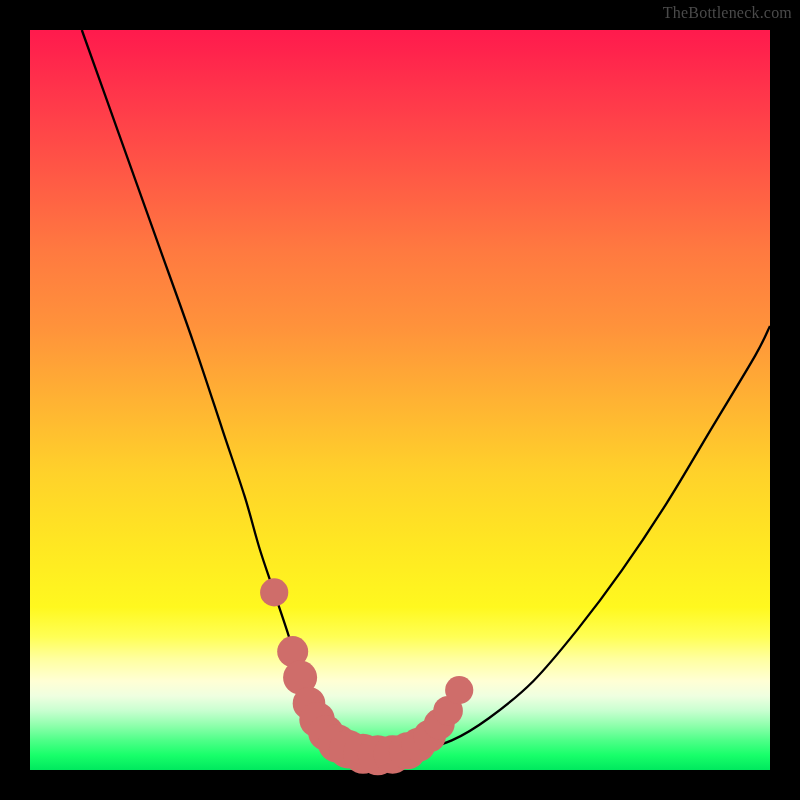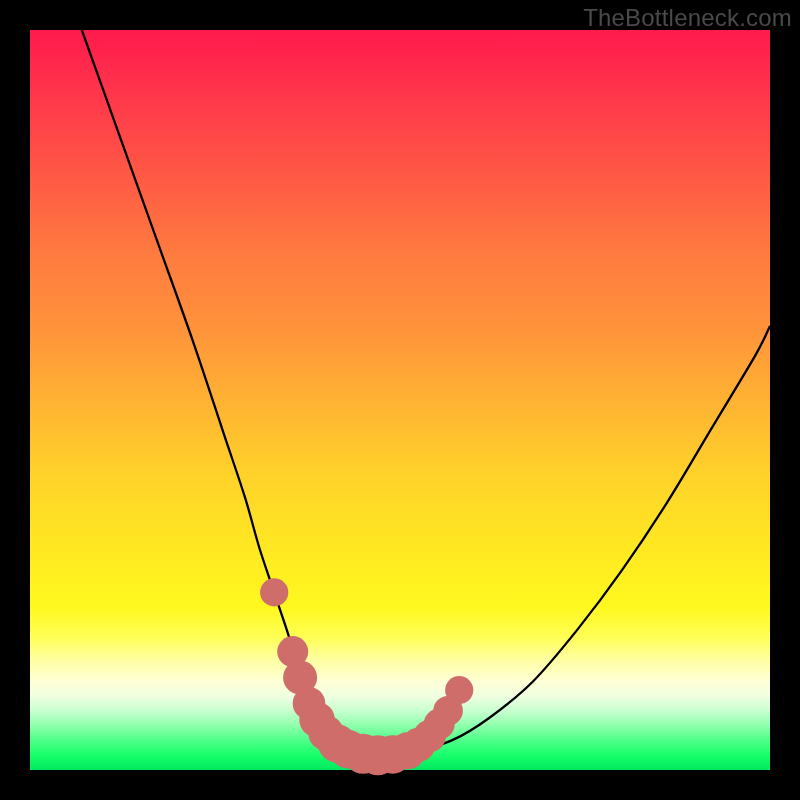--- a/index.html
+++ b/index.html
@@ -45,23 +45,24 @@
       #4eff88 96%,
       #18ff6a 98%,
       #00e85e 100%
     );
   }
   .watermark {
     position: absolute;
     top: 4px;
     right: 8px;
     color: #4a4a4a;
-    font-size: 24px;
+    font-size: 16px;
     font-weight: 500;
     letter-spacing: 0.2px;
+    font-family: Liberation Serif, serif;
   }
   svg.curve {
     position: absolute;
     top: 0;
     left: 0;
     width: 740px;
     height: 740px;
     overflow: visible;
   }
 </style>

